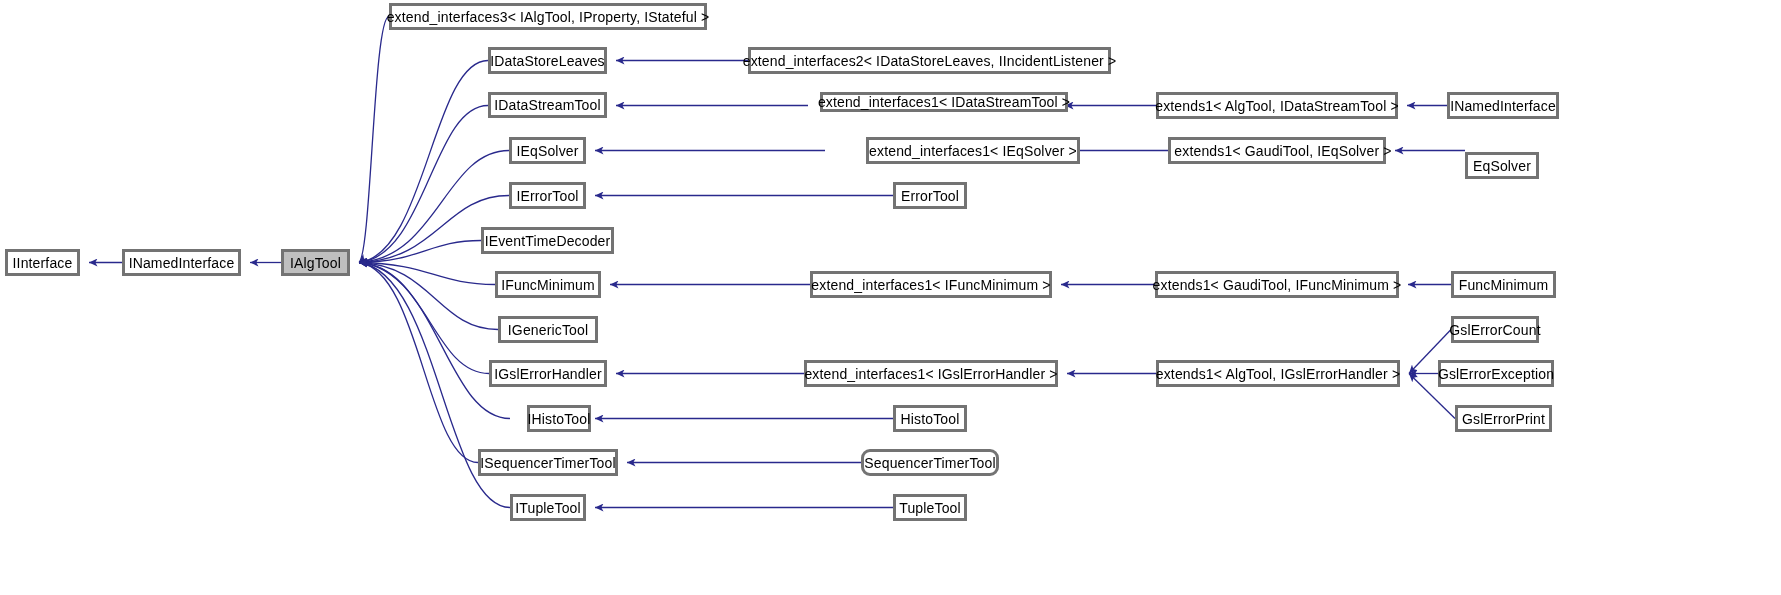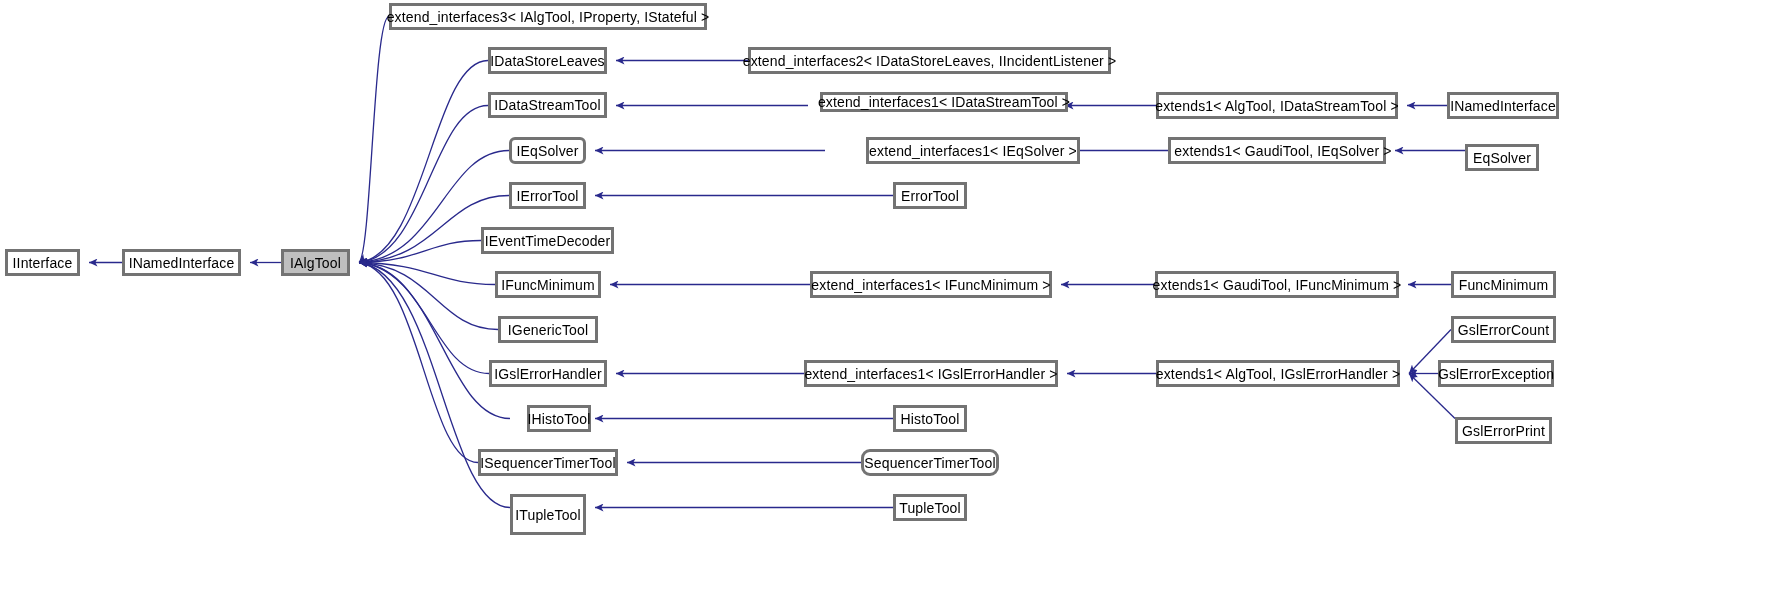--- a/index.html
+++ b/index.html
@@ -106,21 +106,21 @@
       </div>
       <div class="node" style="left: 389px; top: 3px; width: 318px; height: 27px;">
         <span class="node-label">extend_interfaces3&lt; IAlgTool, IProperty, IStateful &gt;</span>
       </div>
       <div class="node" style="left: 488px; top: 47px; width: 119px; height: 27px;">
         <span class="node-label">IDataStoreLeaves</span>
       </div>
       <div class="node" style="left: 488px; top: 92px; width: 119px; height: 26px;">
         <span class="node-label">IDataStreamTool</span>
       </div>
-      <div class="node" style="left: 509px; top: 137px; width: 77px; height: 27px; border-radius: 6px;">
+      <div class="node" style="left: 509px; top: 137px; width: 77px; height: 27px;">
         <span class="node-label">IEqSolver</span>
       </div>
       <div class="node" style="left: 509px; top: 182px; width: 77px; height: 27px;">
         <span class="node-label">IErrorTool</span>
       </div>
       <div class="node" style="left: 481px; top: 227px; width: 133px; height: 27px;">
         <span class="node-label">IEventTimeDecoder</span>
       </div>
       <div class="node" style="left: 495px; top: 271px; width: 106px; height: 27px;">
         <span class="node-label">IFuncMinimum</span>
@@ -130,21 +130,21 @@
       </div>
       <div class="node" style="left: 489px; top: 360px; width: 118px; height: 27px;">
         <span class="node-label">IGslErrorHandler</span>
       </div>
       <div class="node" style="left: 527px; top: 405px; width: 64px; height: 27px;">
         <span class="node-label">IHistoTool</span>
       </div>
       <div class="node" style="left: 478px; top: 449px; width: 140px; height: 27px;">
         <span class="node-label">ISequencerTimerTool</span>
       </div>
-      <div class="node" style="left: 510px; top: 494px; width: 76px; height: 41px;">
+      <div class="node" style="left: 510px; top: 494px; width: 76px; height: 27px;">
         <span class="node-label">ITupleTool</span>
       </div>
       <div class="node" style="left: 748px; top: 47px; width: 363px; height: 27px;">
         <span class="node-label">extend_interfaces2&lt; IDataStoreLeaves, IIncidentListener &gt;</span>
       </div>
       <div class="node" style="left: 808px; top: 92px; width: 248px; height: 20px; margin-left: 12px;">
         <span class="node-label">extend_interfaces1&lt; IDataStreamTool &gt;</span>
       </div>
       <div class="node" style="left: 866px; top: 137px; width: 214px; height: 27px;">
         <span class="node-label">extend_interfaces1&lt; IEqSolver &gt;</span>
@@ -175,29 +175,29 @@
       </div>
       <div class="node" style="left: 1155px; top: 271px; width: 244px; height: 27px;">
         <span class="node-label">extends1&lt; GaudiTool, IFuncMinimum &gt;</span>
       </div>
       <div class="node" style="left: 1156px; top: 360px; width: 244px; height: 27px;">
         <span class="node-label">extends1&lt; AlgTool, IGslErrorHandler &gt;</span>
       </div>
       <div class="node" style="left: 1447px; top: 92px; width: 112px; height: 27px;">
         <span class="node-label">INamedInterface</span>
       </div>
-      <div class="node" style="left: 1465px; top: 144px; width: 74px; height: 27px;">
+      <div class="node" style="left: 1465px; top: 152px; width: 74px; height: 27px;">
         <span class="node-label">EqSolver</span>
       </div>
-      <div class="node" style="left: 1451px; top: 316px; width: 105px; height: 27px;">
+      <div class="node" style="left: 1451px; top: 316px; width: 88px; height: 27px;">
         <span class="node-label">GslErrorCount</span>
       </div>
       <div class="node" style="left: 1451px; top: 271px; width: 105px; height: 27px;">
         <span class="node-label">FuncMinimum</span>
       </div>
       <div class="node" style="left: 1438px; top: 360px; width: 116px; height: 27px;">
         <span class="node-label">GslErrorException</span>
       </div>
-      <div class="node" style="left: 1455px; top: 405px; width: 97px; height: 27px; margin-top: 12px;">
+      <div class="node" style="left: 1455px; top: 405px; width: 97px; height: 27px;">
         <span class="node-label">GslErrorPrint</span>
       </div>
     </div>
 </div>
 
 </body></html>

